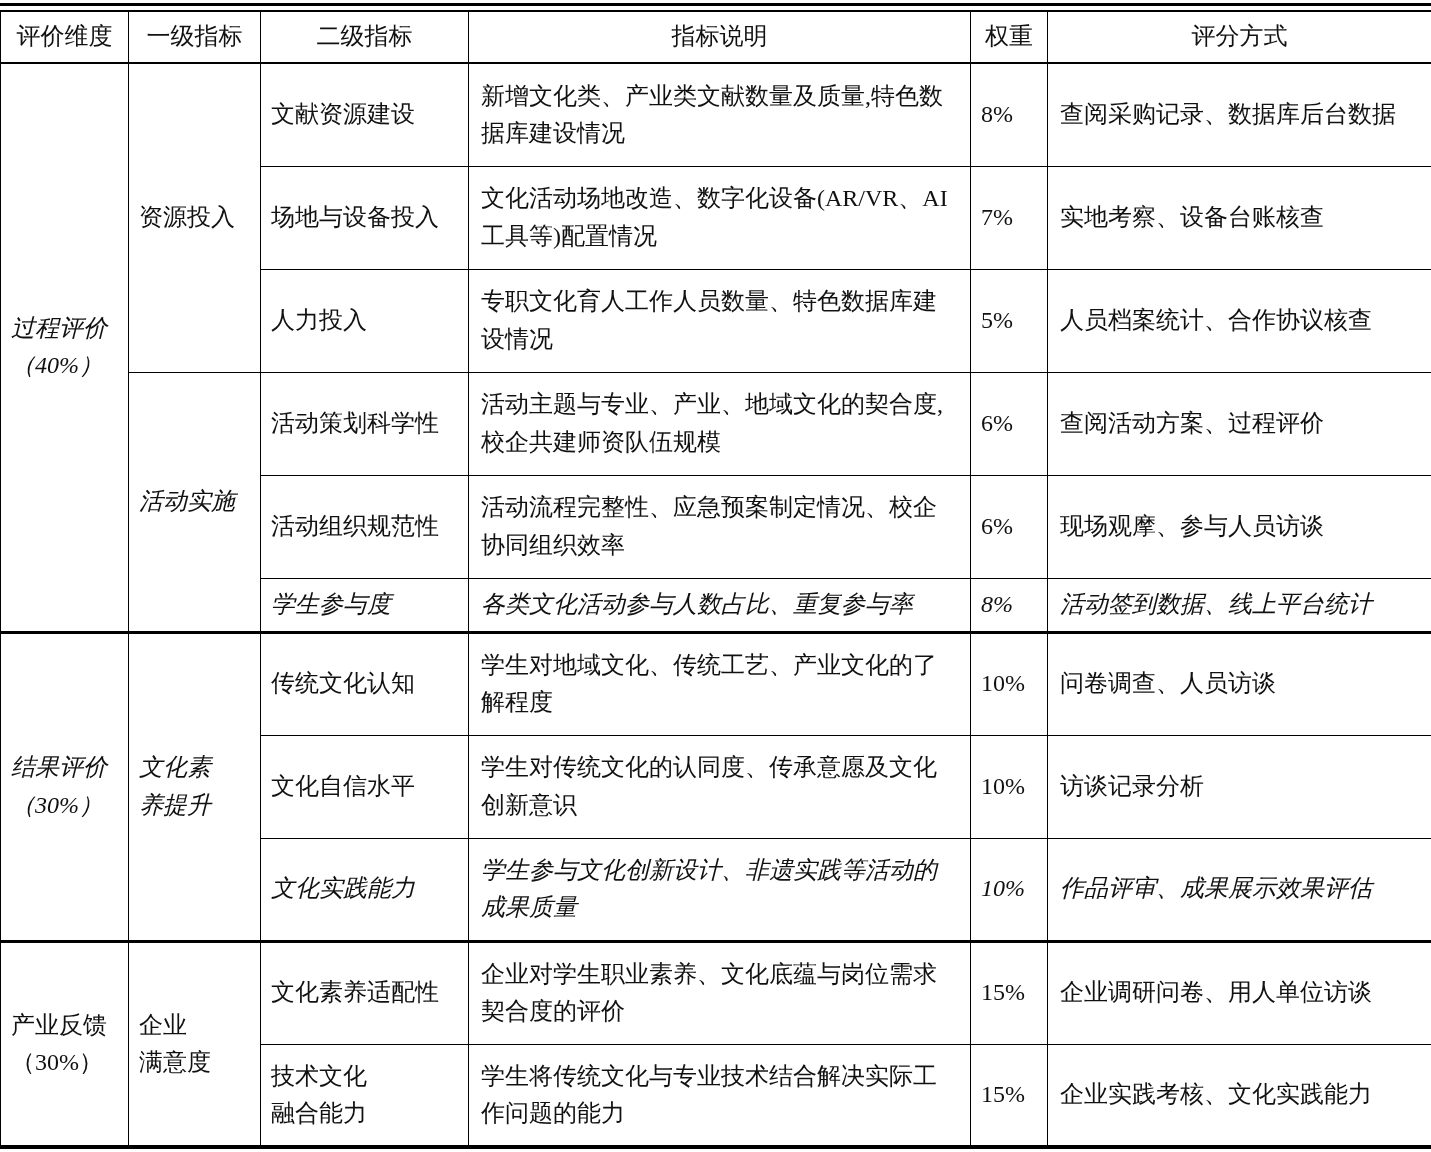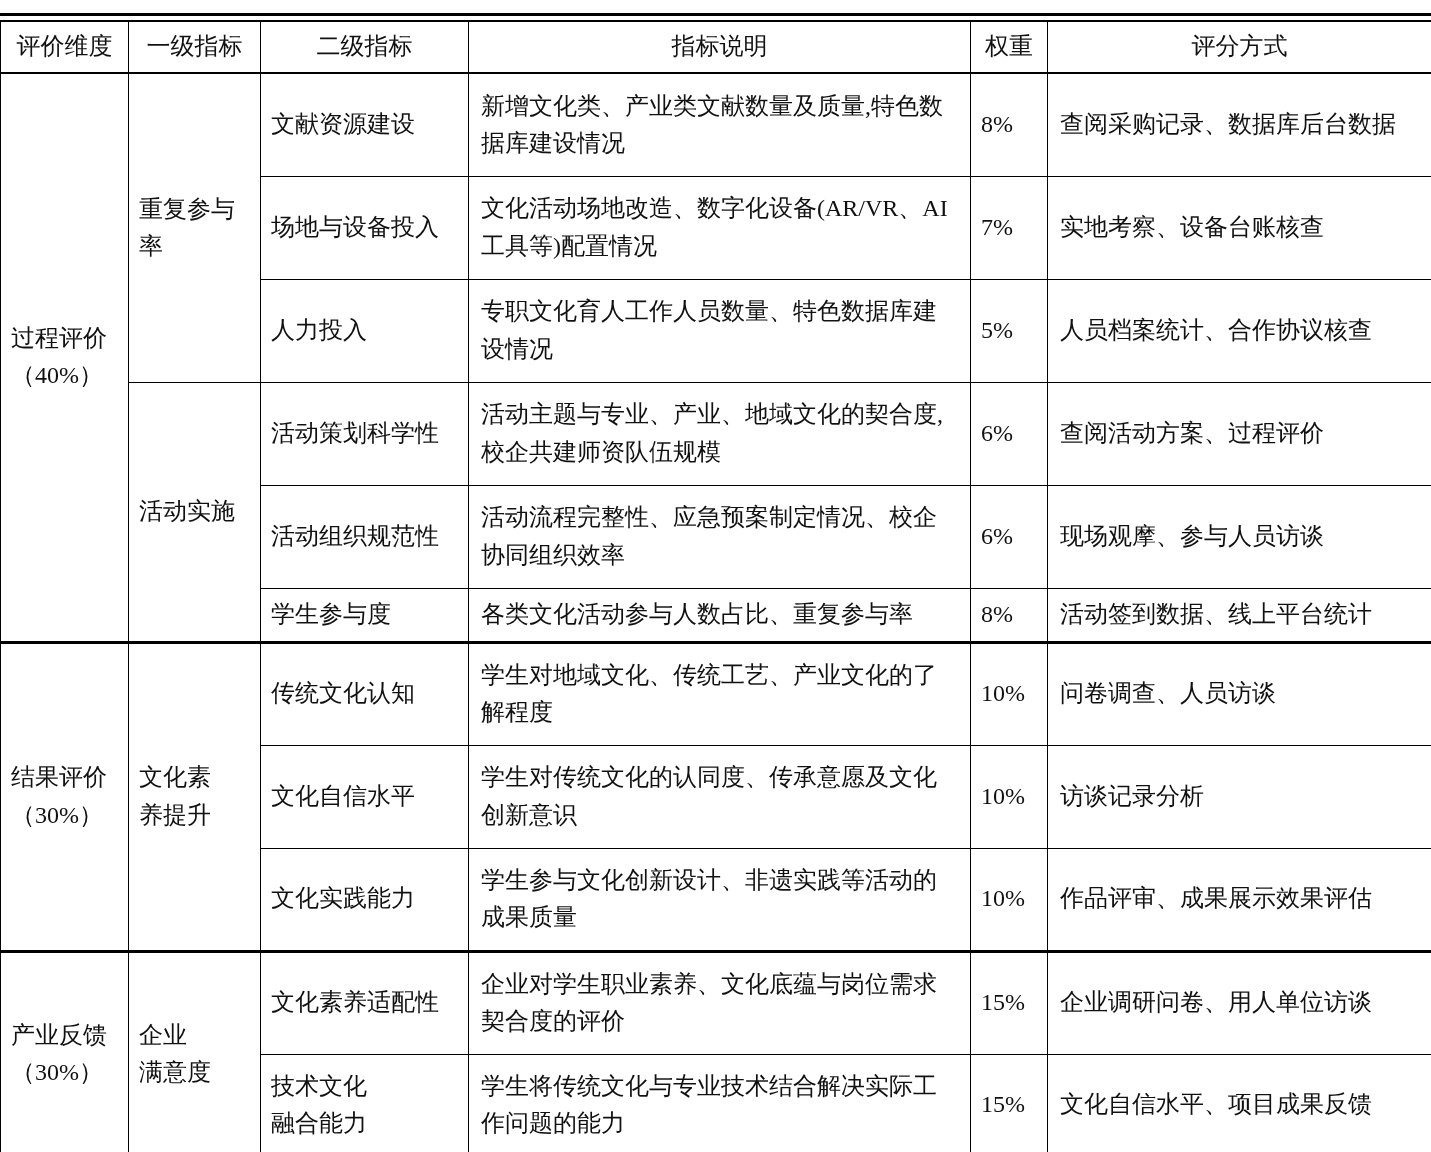--- a/index.html
+++ b/index.html
@@ -6,21 +6,21 @@
     margin: 0;
     padding: 0;
     background: #ffffff;
     font-family: "Liberation Serif", "DejaVu Serif", serif;
     color: #111;
   }
   .sheet {
     width: 1431px;
     height: 1152px;
     box-sizing: border-box;
-    padding-top: 13px;
+    padding-top: 3px;
     background: #fff;
   }
   
   .top-rule {
     height: 3px;
     background: #000;
     margin-bottom: 4px;
   }
   table.eval {
     width: 1431px;
@@ -44,21 +44,21 @@
   thead tr { height: 52px; }
   tr.tall  { height: 103px; }
   tr.short { height: 54px; margin-top: 28px; }
   th {
     text-align: center;
     border-bottom: 2.5px solid #000;
   }
   td.dim, td.lv1, td.lv2, td.wt { }
   td.desc, td.method { text-align: left; padding-left: 12px; padding-right: 10px; }
   
-  .bb-thick { border-bottom: 3px solid #000 !important; }
+  .bb-thick { border-bottom: 3px solid #000 !important; font-style: italic; }
 </style>
 </head>
 <body>
 
 <div class="sheet">
   <div class="top-rule"></div>
   <table class="eval">
     <colgroup>
       <col style="width:128px">
       <col style="width:132px">
@@ -75,21 +75,21 @@
         <th>指标说明</th>
         <th>权重</th>
         <th>评分方式</th>
       </tr>
     </thead>
     <tbody>
 
       <tr class="tall">
         <td class="dim bb-thick" rowspan="6">过程评价
 （40%）</td>
-        <td class="lv1" rowspan="3">重复参与率</td>
+        <td class="lv1" rowspan="3">资源投入</td>
         <td class="lv2">文献资源建设</td>
         <td class="desc">新增文化类、产业类文献数量及质量,特色数据库建设情况</td>
         <td class="wt">8%</td>
         <td class="method">查阅采购记录、数据库后台数据</td>
       </tr>
       <tr class="tall">
         <td class="lv2">场地与设备投入</td>
         <td class="desc">文化活动场地改造、数字化设备(AR/VR、AI 工具等)配置情况</td>
         <td class="wt">7%</td>
         <td class="method">实地考察、设备台账核查</td>
@@ -151,17 +151,17 @@
         <td class="lv2">文化素养适配性</td>
         <td class="desc">企业对学生职业素养、文化底蕴与岗位需求契合度的评价</td>
         <td class="wt">15%</td>
         <td class="method">企业调研问卷、用人单位访谈</td>
       </tr>
       <tr class="tall">
         <td class="lv2">技术文化
 融合能力</td>
         <td class="desc">学生将传统文化与专业技术结合解决实际工作问题的能力</td>
         <td class="wt">15%</td>
-        <td class="method">文化自信水平、项目成果反馈</td>
+        <td class="method">企业实践考核、文化实践能力</td>
       </tr>
     </tbody>
   </table>
 </div>
 
 </body></html>

